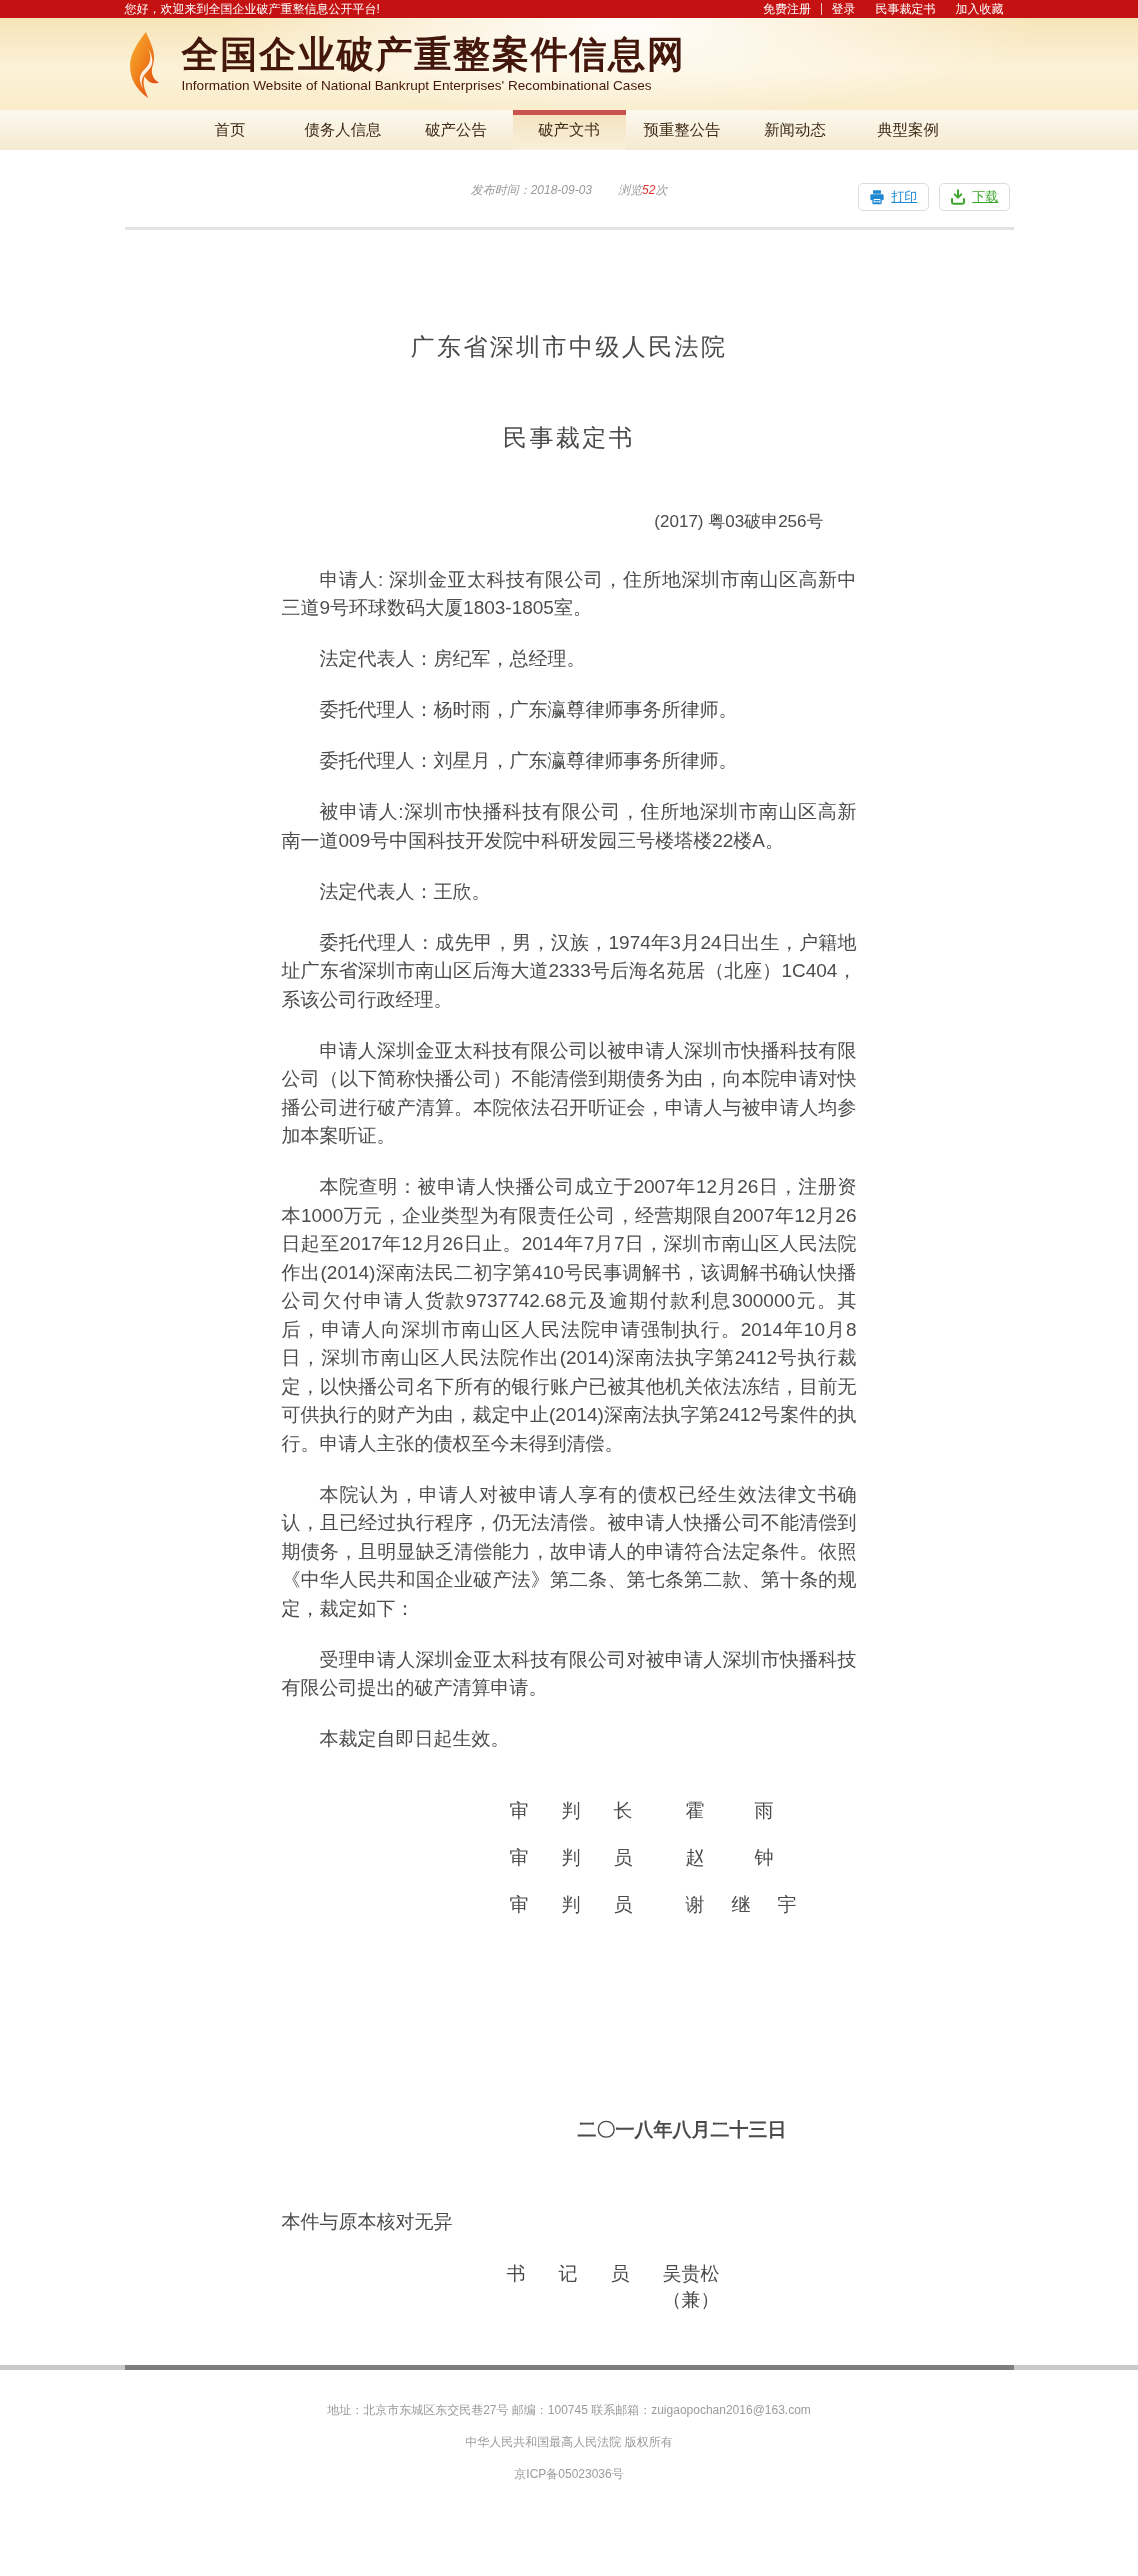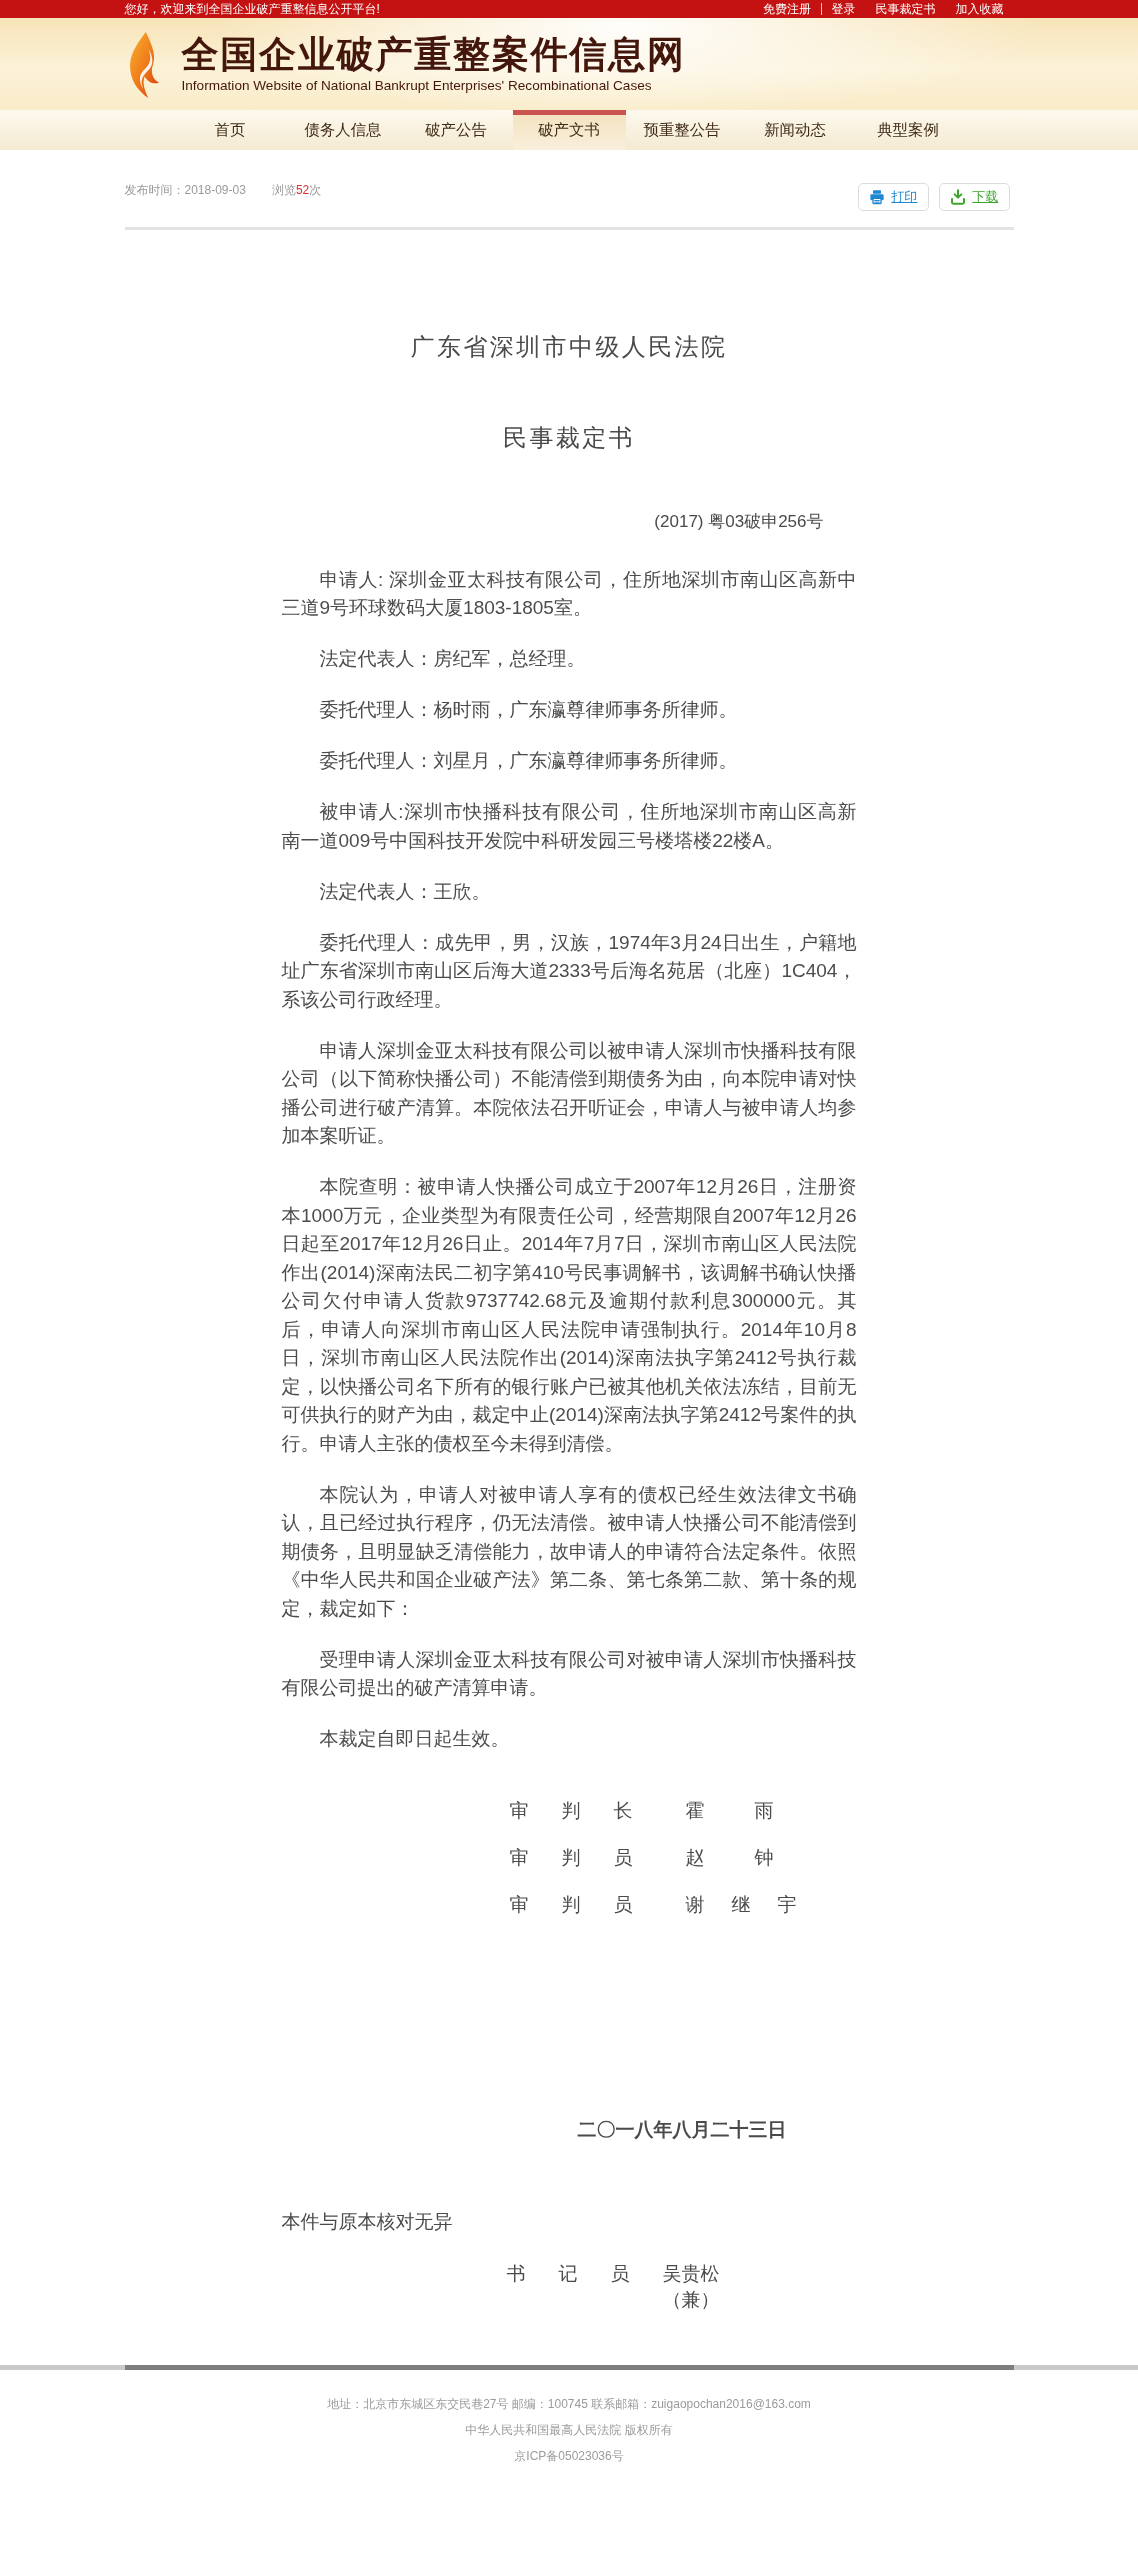--- a/index.html
+++ b/index.html
@@ -41,21 +41,21 @@
   }
   .nav-item.active { background:linear-gradient(180deg,#f3e2bd 0%,#f9efdb 100%); }
   .nav-item.active::before {
     content:""; position:absolute; top:0; left:0; right:0; height:4.7px; background:#c9534f;
   }
 
   
   .article-head { padding-top:15.4px; }
   .article-title { text-align:center; font-size:18px; font-weight:bold; color:#333; }
   .article-meta { position:relative; height:50px; margin-top:9.5px; }
-  .meta-center { position:absolute; left:0; right:0; top:7.1px; font-size:12px; color:#9a9a9a; }
+  .meta-center { position:absolute; left:0; right:0; top:7.1px; text-align:center; font-size:12px; color:#9a9a9a;font-style:italic; }
   .meta-gap { display:inline-block; width:26px; }
   .views-count { color:#e02f2f; }
   .meta-actions { position:absolute; right:3.6px; top:8.3px; display:flex; gap:9.5px; }
   .action-btn {
     display:flex; align-items:center; gap:6px; border:0.6px solid #dcdcdc; border-radius:5px;
     background:#fff; padding:4.1px 10.7px; font-size:13px; cursor:pointer;
   }
   .action-btn svg { display:block; }
   .btn-label-print { color:#1e88d2; text-decoration:underline; }
   .btn-label-download { color:#3da52c; text-decoration:underline; }
@@ -78,21 +78,21 @@
 
   .doc-date { margin-top:199px; text-align:center; font-size:19px; color:#4a4a4a; position:relative; left:113px;font-weight:bold; }
   .verify-note { margin-top:66px; font-size:19px; color:#4a4a4a; }
   .clerk-row { margin-top:26px; width:264px; margin-left:auto; margin-right:86px; display:flex; justify-content:space-between; align-items:baseline; font-size:19px; color:#4a4a4a; }
   .clerk-role { letter-spacing:33px; white-space:nowrap; }
 
   
   .footer-bar { margin-top:52px; height:4.7px; background:#c9c9c9; }
   .footer-bar-inner { width:889px; height:4.7px; margin:0 auto; background:#7e7e7e; }
   .footer { padding:16.6px 0 25px; text-align:center; color:#9b9b9b; font-size:12px; }
-  .footer p { margin:9px 0; line-height:17px; }
+  .footer p { margin:15px 0; line-height:17px; }
 </style>
 </head>
 <body>
 
 <div class="topbar">
   <div class="inner">
     <div class="topbar-welcome">您好，欢迎来到全国企业破产重整信息公开平台!</div>
     <div class="topbar-links">
       <span class="topbar-link">免费注册</span>
       <span class="topbar-sep"></span>

